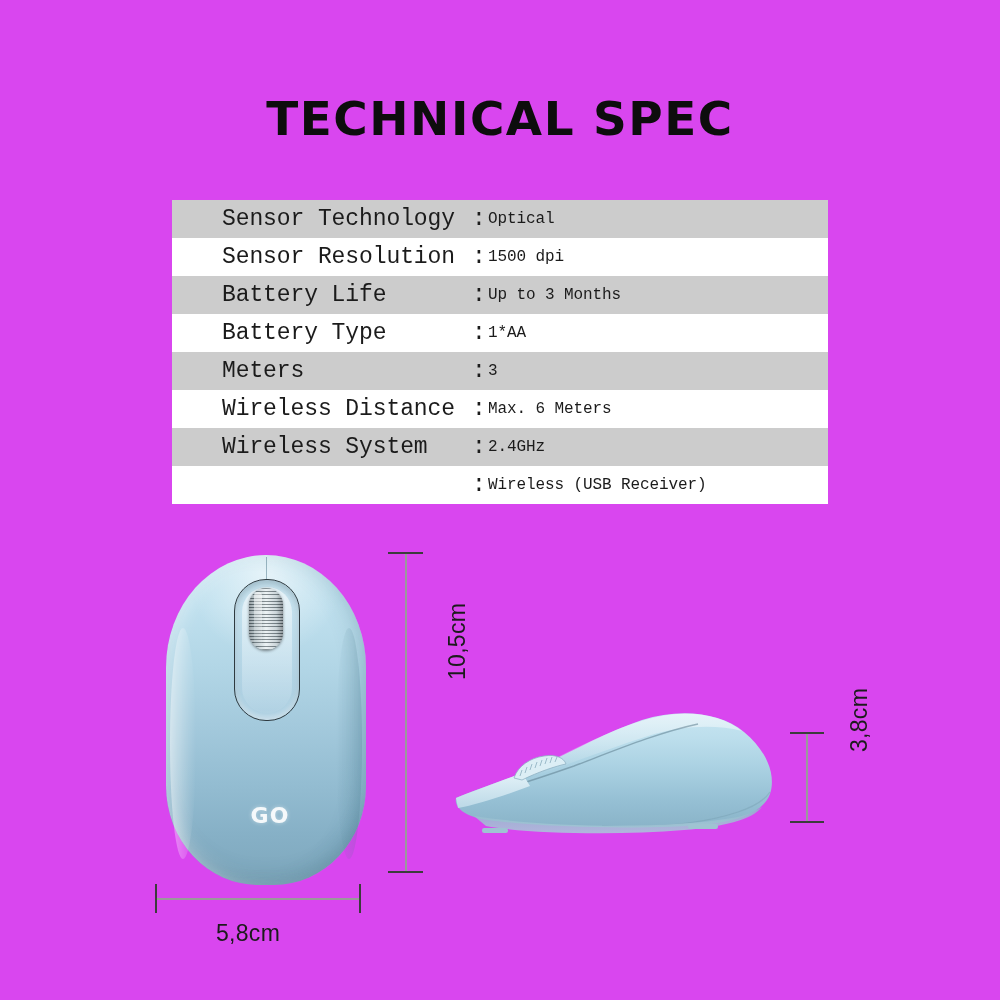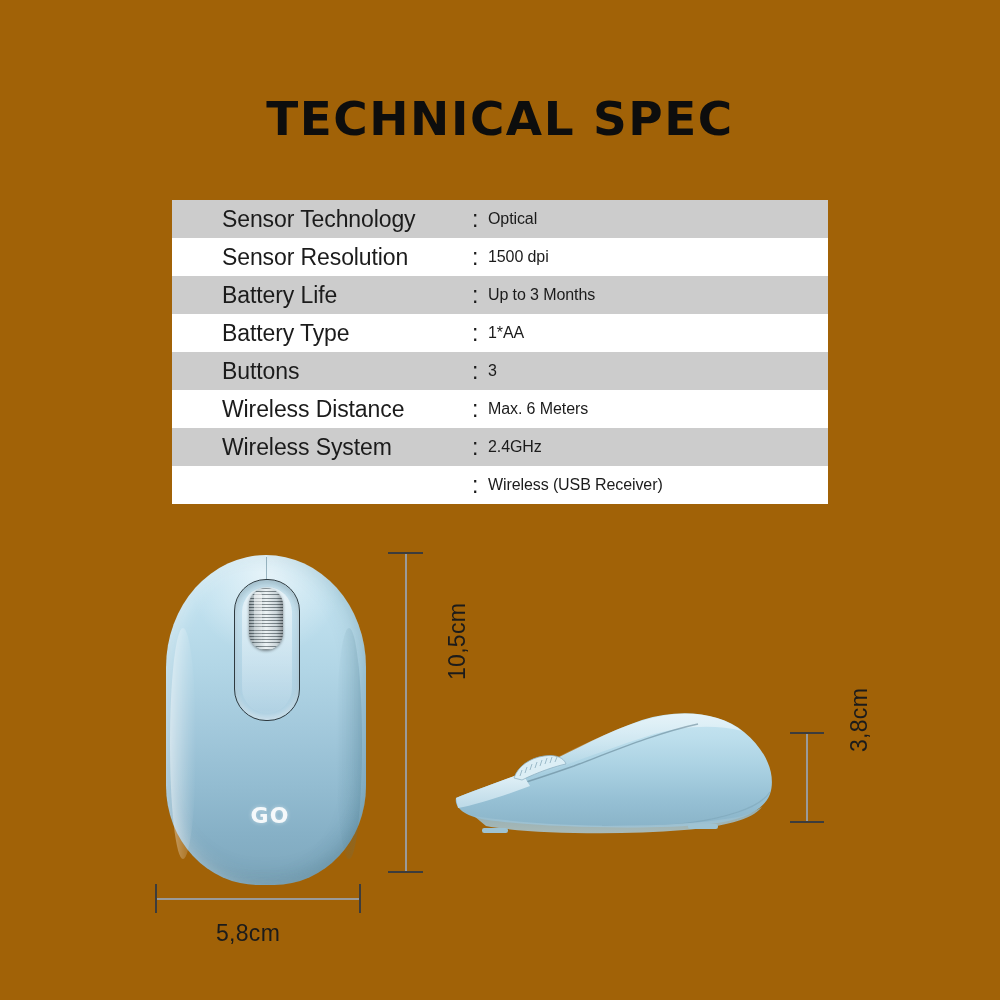--- a/index.html
+++ b/index.html
@@ -14,21 +14,21 @@
     position: relative;
     overflow: hidden;
     font-family: "Liberation Sans", sans-serif;
     color: #1a1a1a;
     -webkit-font-smoothing: antialiased;
   }
 
   .page {
     position: absolute;
     inset: 0;
-    background: #a16207;
+    background: #d946ef;
   }
 
   
   .page-title {
     position: absolute;
     top: 96px;
     left: 0;
     width: 1000px;
     text-align: center;
     font-family: "DejaVu Sans", sans-serif;
@@ -46,20 +46,21 @@
     left: 172px;
     top: 200px;
     width: 656px;
   }
   .spec-row {
     position: relative;
     height: 38px;
     display: flex;
     align-items: center;
     background: #ffffff;
+    font-family: Liberation Mono, monospace;
   }
   .spec-row.shaded {
     background: #cccccc;
   }
   .spec-label {
     position: absolute;
     left: 50px;
     font-size: 23px;
     color: #1b1b1b;
     white-space: nowrap;
@@ -292,21 +293,21 @@
       <span class="spec-value">Up to 3 Months</span>
     </div>
 
     <div class="spec-row">
       <span class="spec-label">Battery Type</span>
       <span class="spec-sep">:</span>
       <span class="spec-value">1*AA</span>
     </div>
 
     <div class="spec-row shaded">
-      <span class="spec-label">Buttons</span>
+      <span class="spec-label">Meters</span>
       <span class="spec-sep">:</span>
       <span class="spec-value">3</span>
     </div>
 
     <div class="spec-row">
       <span class="spec-label">Wireless Distance</span>
       <span class="spec-sep">:</span>
       <span class="spec-value">Max. 6 Meters</span>
     </div>
 

